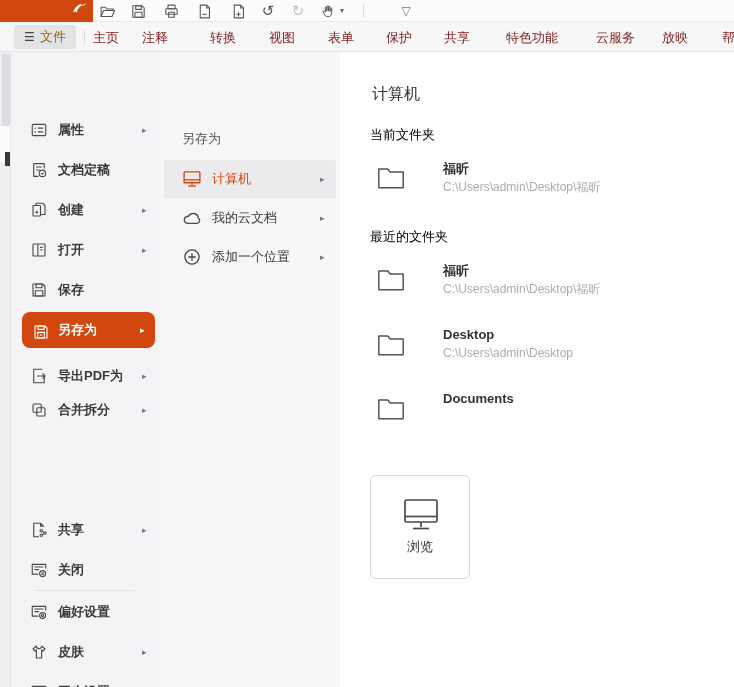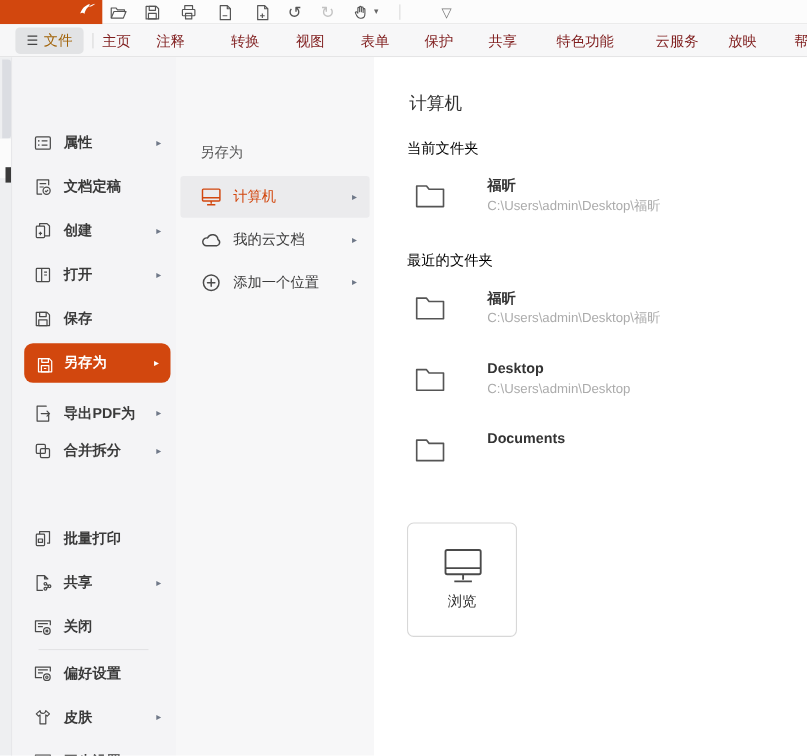--- a/index.html
+++ b/index.html
@@ -242,30 +242,20 @@
           <svg width="18" height="18" viewBox="0 0 24 24" fill="none" stroke="currentColor" stroke-width="1.5" stroke-linejoin="round">
             <rect x="4" y="4" width="11" height="11" rx="1.5"></rect>
             <rect x="9" y="9" width="11" height="11" rx="1.5"></rect>
           </svg>
         </span>
       <span class="fm-label">合并拆分</span>
       <span class="fm-arrow">▸</span>
     </div>
 
 
-    <div class="fm-item" style="top:418px">
-      <span class="fm-icon">
-          <svg width="18" height="18" viewBox="0 0 24 24" fill="none" stroke="currentColor" stroke-width="1.5" stroke-linejoin="round">
-            <path d="M8 6 V3 h12 v14 h-3"></path>
-            <rect x="4" y="6" width="10" height="14" rx="1"></rect>
-            <rect x="6.5" y="12" width="5" height="4"></rect>
-          </svg>
-        </span>
-      <span class="fm-label">批量打印</span>
-    </div>
 
     <div class="fm-item" style="top:458px">
       <span class="fm-icon">
           <svg width="18" height="18" viewBox="0 0 24 24" fill="none" stroke="currentColor" stroke-width="1.5" stroke-linejoin="round">
             <path d="M14 3 H5 v18 h7"></path>
             <path d="M14 3 l4 4 h-4 Z"></path>
             <circle cx="15" cy="13" r="1.6"></circle>
             <circle cx="20" cy="16" r="1.6"></circle>
             <circle cx="15" cy="19" r="1.6"></circle>
             <path d="M16.4 13.8 l2.2 1.4 M16.4 18.2 l2.2-1.4"></path>

